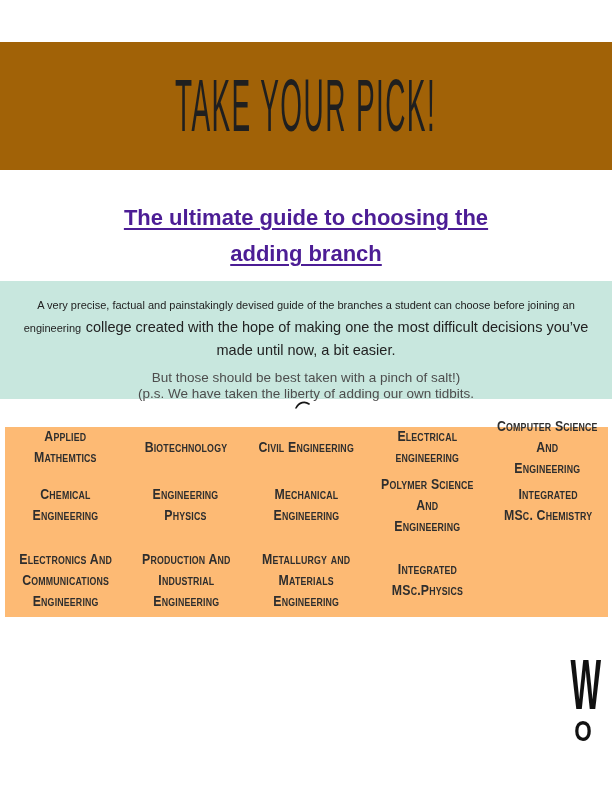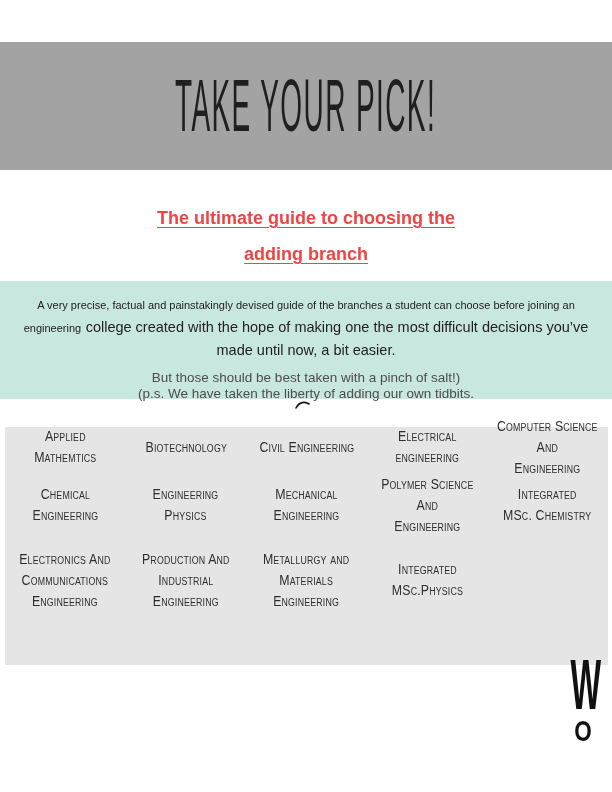--- a/index.html
+++ b/index.html
@@ -9,40 +9,40 @@
     font-family: "Liberation Sans", sans-serif;
     color: #1e1e1e;
     position: relative;
     overflow: hidden;
   }
   .page { position: absolute; inset: 0; }
 
   
   .banner {
     position: absolute; top: 42px; left: 0; width: 612px; height: 128px;
-    background: #a3a3a3;
+    background: #a16207;
     display: flex; align-items: center; justify-content: center;
   }
   .banner-title {
     font-size: 40px;
     font-weight: normal;
     color: #1f1f1f;
     letter-spacing: 2px;
     white-space: nowrap;
     transform: scale(0.70, 1.85);
     transform-origin: center center;
   }
 
   
   .subtitle {
     position: absolute; top: 200px; left: 0; width: 612px;
     text-align: center;
-    font-size: 18px; font-weight: bold;
+    font-size: 22px; font-weight: bold;
     line-height: 36px;
-    color: #ef4444;
+    color: #4c1d95;
   }
   .subtitle .u { text-decoration: underline; text-underline-offset: 3px; }
 
   
   .desc-band {
     position: absolute; top: 281px; left: 0; width: 612px; height: 118px;
     background: #c8e7de;
     box-sizing: border-box;
     padding: 12px 14px 0 14px;
     text-align: center;
@@ -54,25 +54,26 @@
     margin-top: 9px;
     font-size: 13.5px; line-height: 16px;
     color: #4d4d4d;
   }
 
   
   .hook-mark { position: absolute; left: 295px; top: 396px; }
 
   
   .branches {
-    position: absolute; top: 427px; left: 5px; width: 603px; height: 238px;
-    background: #e5e5e5;
+    position: absolute; top: 427px; left: 5px; width: 603px; height: 190px;
+    background: #fdba74;
     display: grid;
     grid-template-columns: repeat(5, 1fr);
     grid-template-rows: 40px 76px 74px;
+    font-weight: bold;
   }
   .cell {
     display: flex; align-items: center; justify-content: center;
     text-align: center;
     padding: 0 2px;
   }
   .cell-text {
     font-variant: small-caps;
     font-size: 14px;
     line-height: 21px;

